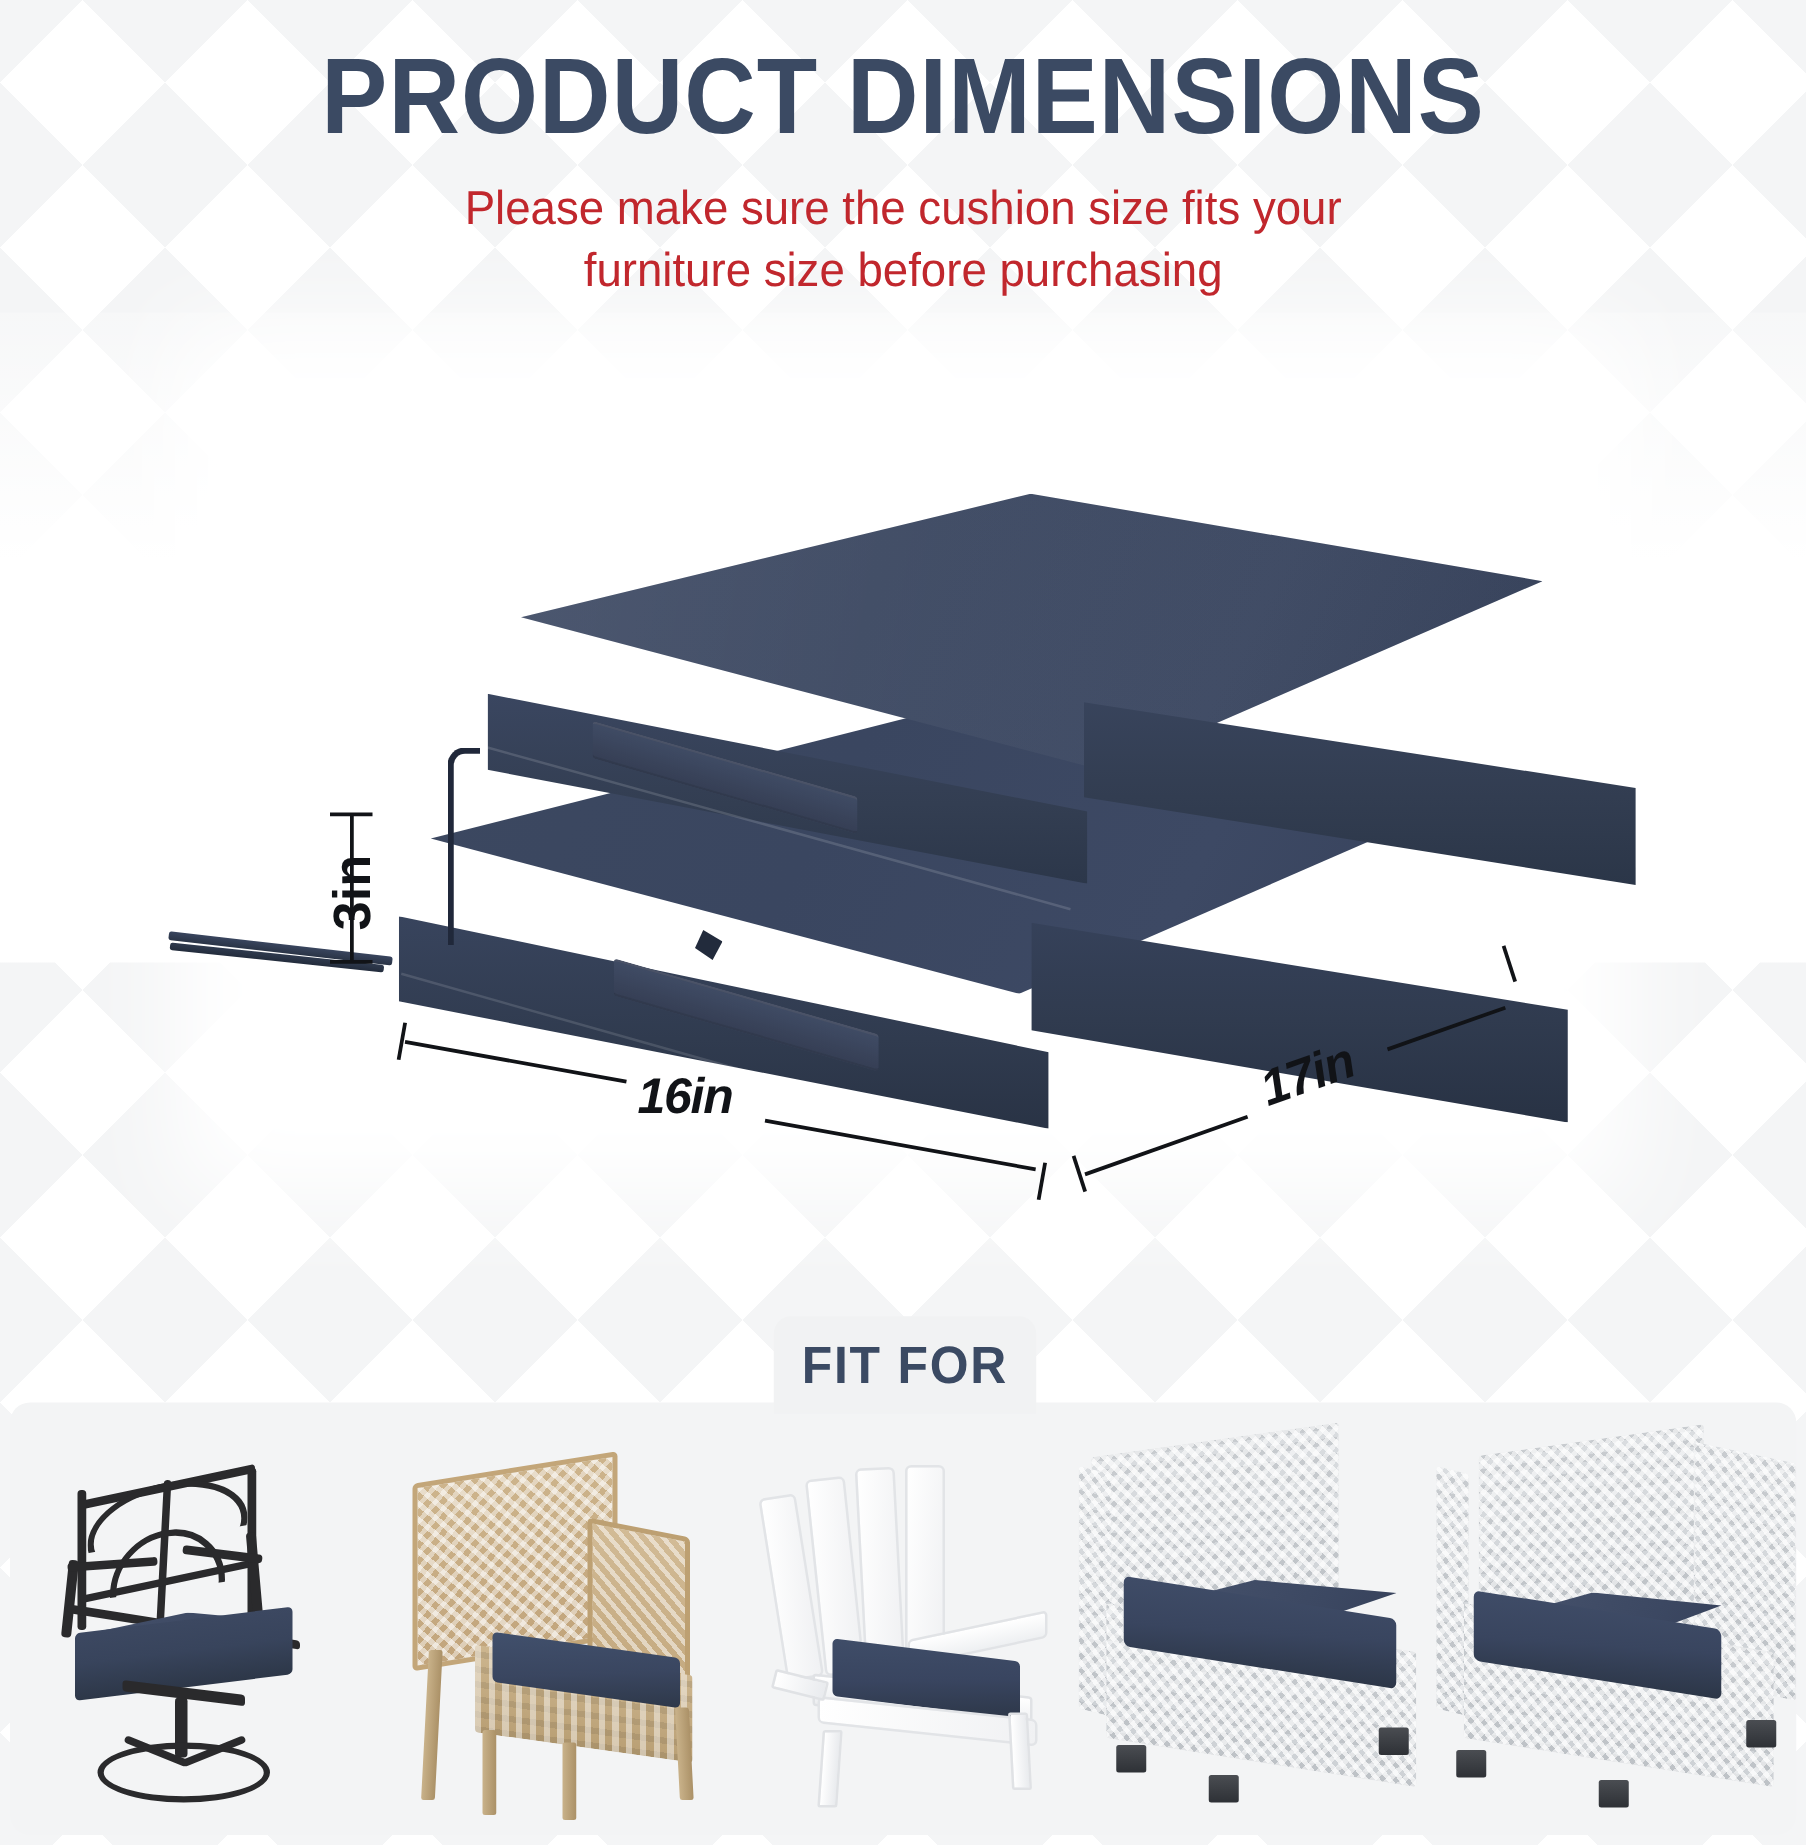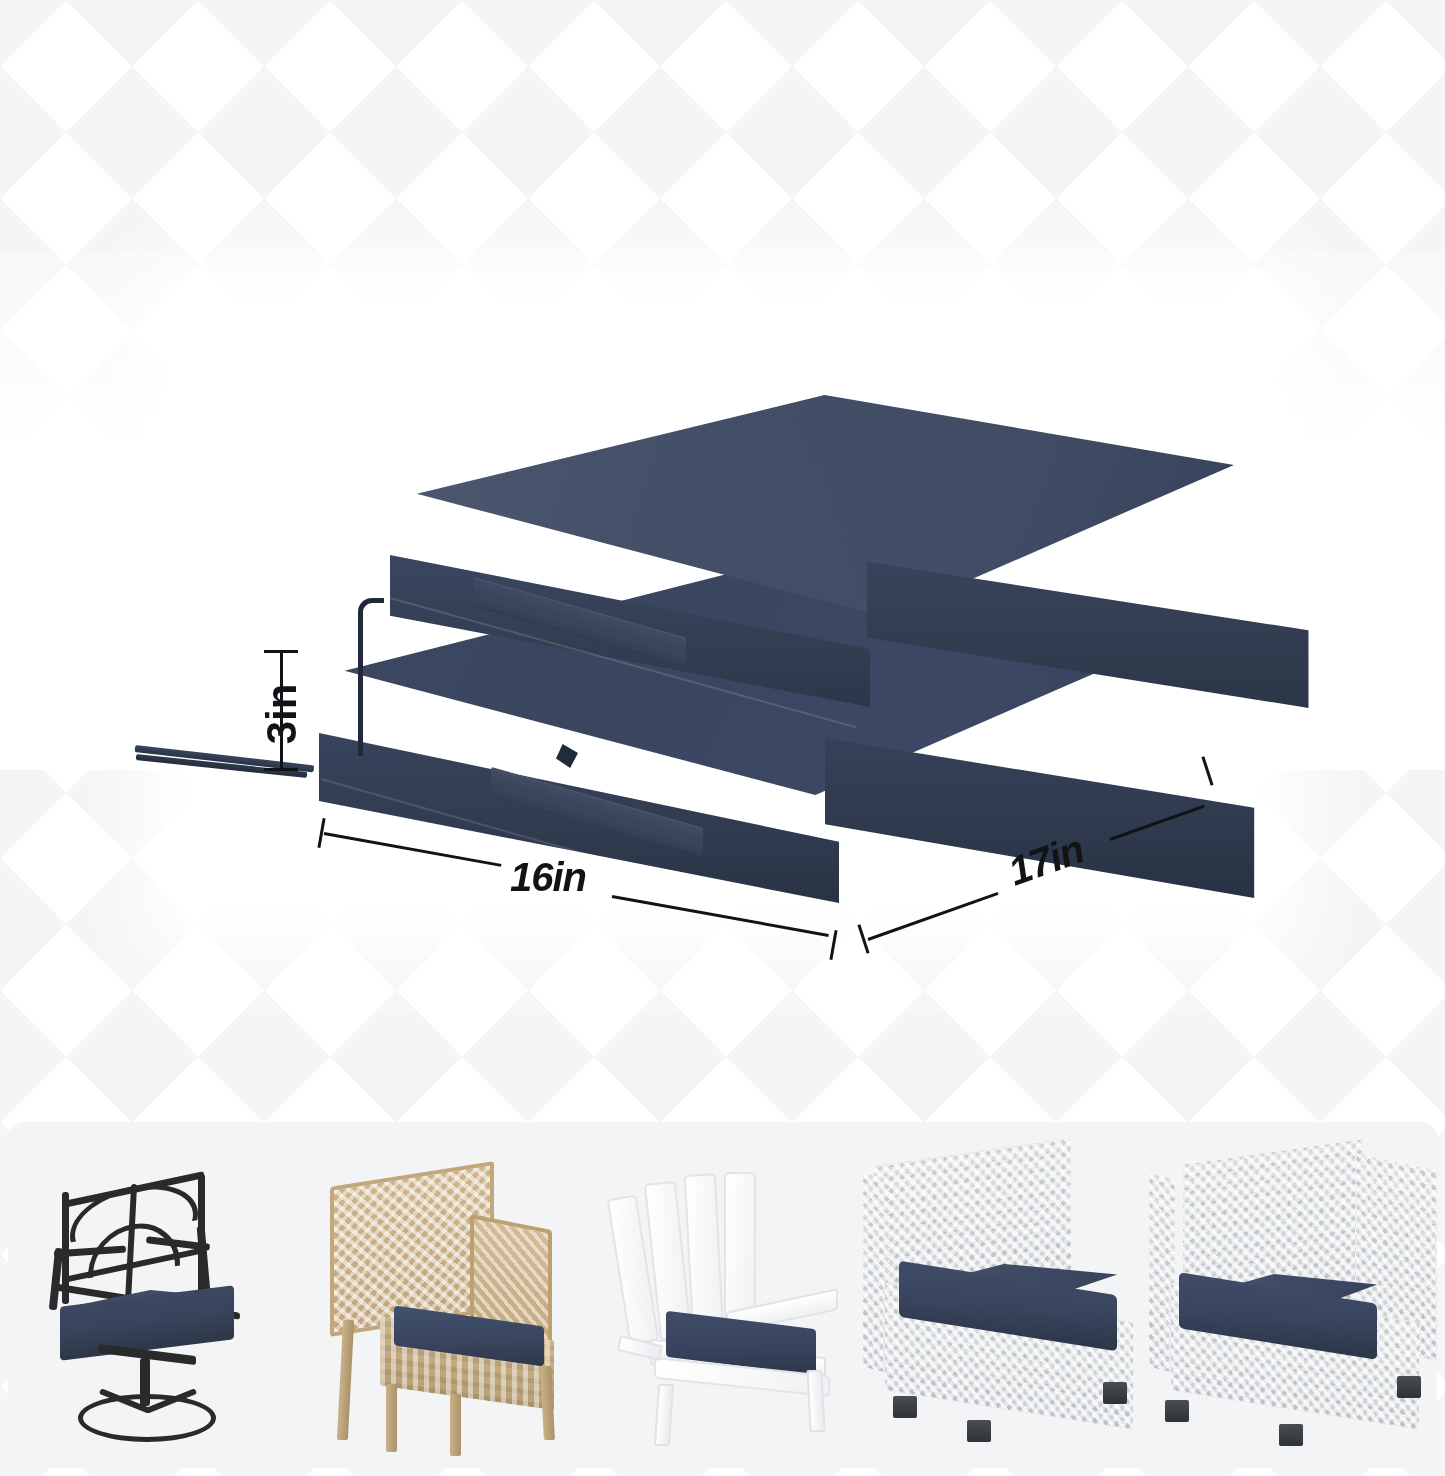--- a/index.html
+++ b/index.html
@@ -399,20 +399,27 @@
 </style>
 </head>
 <body>
 
 <div id="page">
 
   <div class="bg-pattern"></div>
   <div class="bg-fade"></div>
   <div class="bg-fade2"></div>
 
+  <div class="header">
+    <div class="title">PRODUCT DIMENSIONS</div>
+    <div class="subtitle">
+      <div>Please make sure the cushion size fits your</div>
+      <div>furniture size before purchasing</div>
+    </div>
+  </div>
 
   <div class="product-stage">
 
     <div class="cushion c-bot">
       <div class="b-face-top"></div>
       <div class="b-face-front"></div>
       <div class="b-face-right"></div>
       <div class="handle" style="left:186px; top:232px; transform:skewY(16deg);"></div>
       <div class="piping" style="left:16px; top:213px; width:522px; transform:rotate(15.8deg); background:rgba(255,255,255,.13);"></div>
     </div>
@@ -448,20 +455,23 @@
   </div>
 
   <div class="dim">
     <div class="tick" style="left:862px; top:924px; transform:rotate(-18deg);"></div>
     <div class="dim-line" style="left:868px; top:938px; width:138px; transform:rotate(-19.5deg);"></div>
     <div class="dim-label lab-17" style="left:1008px; top:838px; transform:rotate(-19.5deg);">17in</div>
     <div class="dim-line" style="left:1110px; top:838px; width:100px; transform:rotate(-19.5deg);"></div>
     <div class="tick" style="left:1206px; top:756px; transform:rotate(-18deg);"></div>
   </div>
 
+  <div class="fitfor-tab">
+    <span class="fitfor-text">FIT FOR</span>
+  </div>
 
   <div class="fitfor-panel">
     <div class="fit-row">
 
       <div class="fit-cell">
         <div class="furn iron">
 
           <div class="rod" style="left:28px; top:24px; width:140px; height:7px; transform:skewY(-12deg);"></div>
           <div class="rod" style="left:26px; top:30px; width:7px; height:112px;"></div>
           <div class="rod" style="left:162px; top:12px; width:7px; height:120px;"></div>

